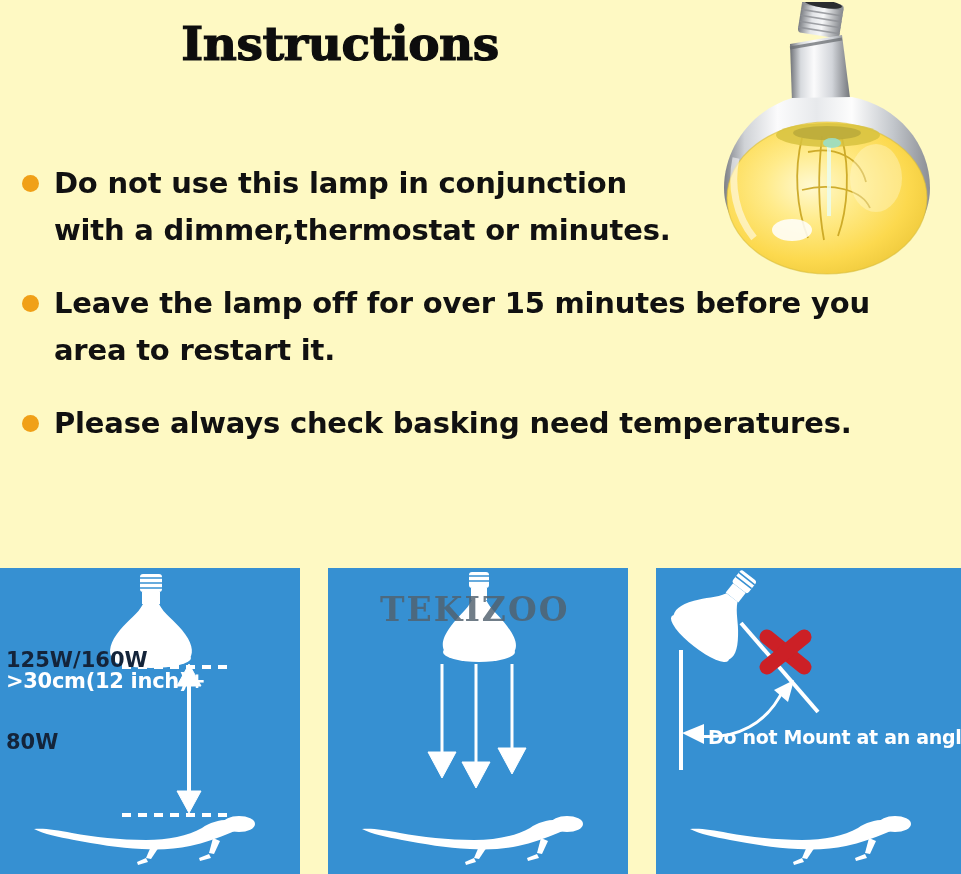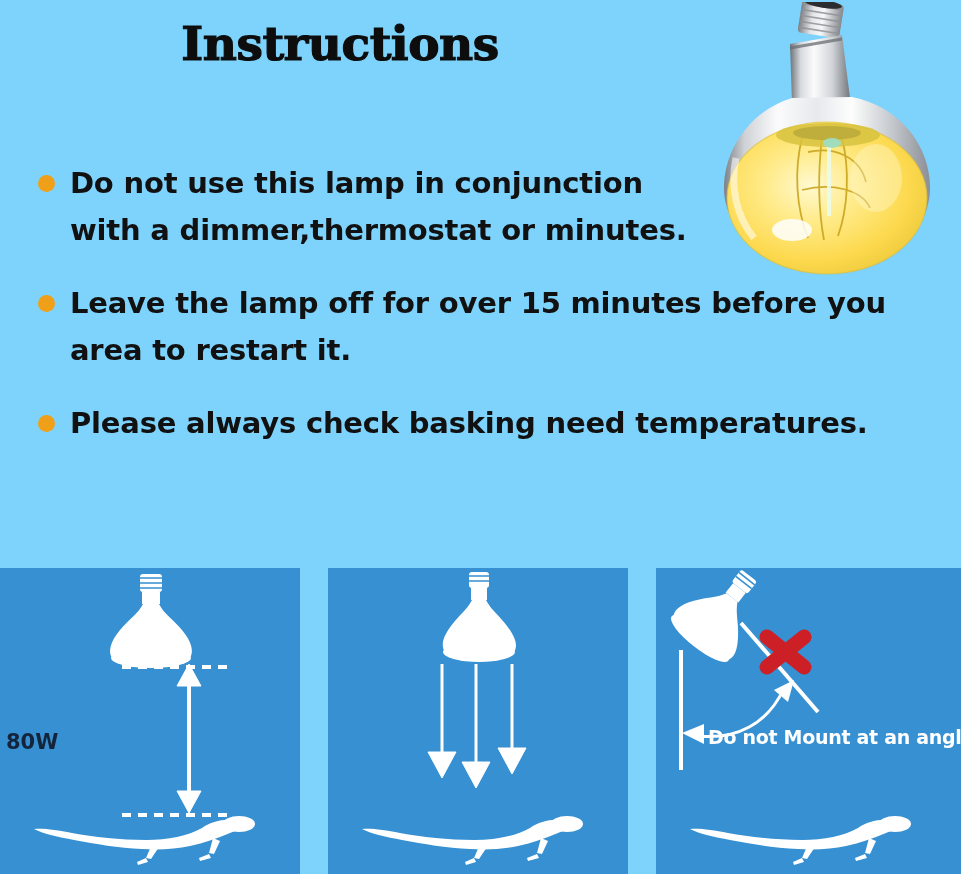--- a/index.html
+++ b/index.html
@@ -4,21 +4,21 @@
 <style>
   html, body {
     margin: 0;
     padding: 0;
     background: #ffffff;
   }
   #page {
     position: relative;
     width: 961px;
     height: 874px;
-    background: #7dd3fc;
+    background: #fef9c3;
     overflow: hidden;
     font-family: "Liberation Sans", sans-serif;
   }
 
   
   #title {
     position: absolute;
     left: 0;
     top: 16px;
     width: 680px;
@@ -39,21 +39,20 @@
     width: 265px;
     height: 285px;
   }
 
   
   #bullets {
     position: absolute;
     left: 0px;
     top: 160px;
     width: 945px;
-    padding-left: 16px;
   }
   .bullet-row {
     position: relative;
     padding-left: 54px;
     margin-bottom: 26px;
   }
   .bullet-dot {
     position: absolute;
     left: 22px;
     top: 15px;
@@ -287,20 +286,24 @@
                    C 240 261, 246 257, 246 254
                    C 244 250, 241 252, 238 253 Z"></path>
           <ellipse cx="239" cy="256" rx="16" ry="8"></ellipse>
           <path d="M152 276 l-6 14 l5 1 l8 -12 Z"></path>
           <path d="M146 290 l-9 4 l1 3 l10 -3 Z"></path>
           <path d="M213 270 l-4 15 l5 1 l6 -13 Z"></path>
           <path d="M209 286 l-10 4 l1 3 l11 -3 Z"></path>
         </g>
       </svg>
 
+      <div class="spec-block" id="spec-high">
+        <div class="spec-watt">125W/160W</div>
+        <div class="spec-dist">&gt;30cm(12 inch)+</div>
+      </div>
 
       <div class="spec-block" id="spec-low">
         <div class="spec-watt">80W</div>
       </div>
     </div>
 
     <div class="panel" id="panel-2">
       <svg width="300" height="306" viewBox="0 0 300 306">
 
         <g fill="#ffffff">
@@ -338,20 +341,21 @@
                    C 240 261, 246 257, 246 254
                    C 244 250, 241 252, 238 253 Z"></path>
           <ellipse cx="239" cy="256" rx="16" ry="8"></ellipse>
           <path d="M152 276 l-6 14 l5 1 l8 -12 Z"></path>
           <path d="M146 290 l-9 4 l1 3 l10 -3 Z"></path>
           <path d="M213 270 l-4 15 l5 1 l6 -13 Z"></path>
           <path d="M209 286 l-10 4 l1 3 l11 -3 Z"></path>
         </g>
       </svg>
 
+      <div id="watermark">TEKIZOO</div>
     </div>
 
     <div class="panel" id="panel-3">
       <svg width="305" height="306" viewBox="0 0 305 306">
 
         <g fill="#ffffff" transform="rotate(38 60 50)">
           <rect x="50" y="-4" width="20" height="16" rx="3"></rect>
           <path d="M50 0 h20 M50 5 h20" stroke="#3690D2" stroke-width="1.6"></path>
           <rect x="52" y="12" width="16" height="12"></rect>
           <path d="M53 24

